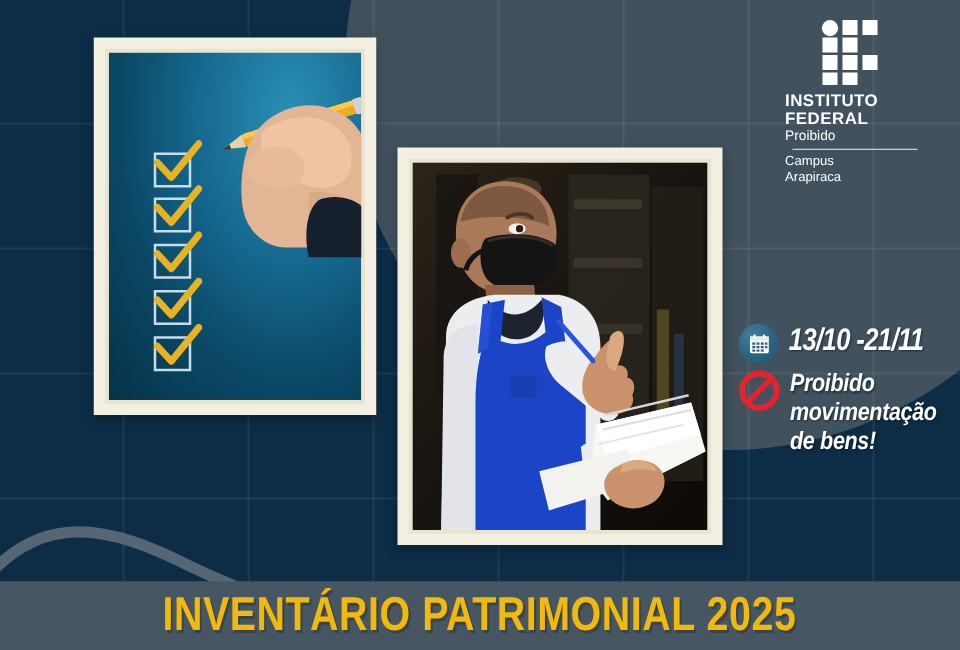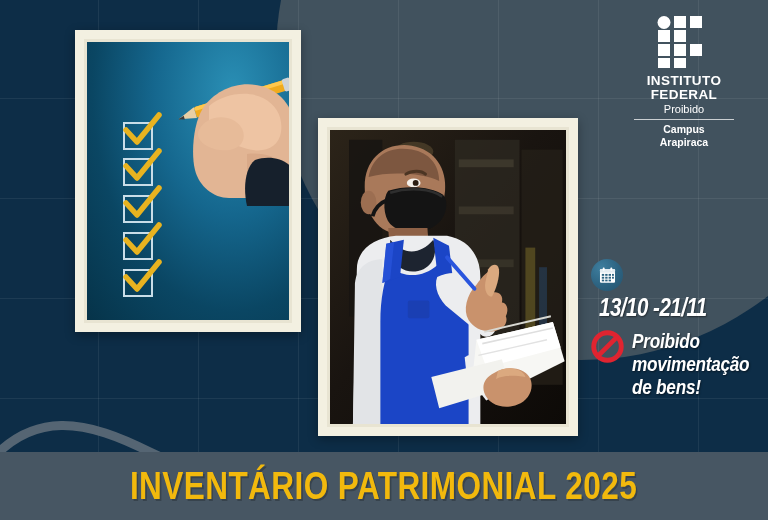--- a/index.html
+++ b/index.html
@@ -74,33 +74,33 @@
   .photo-frame{left:318px;top:118px;width:260px;height:318px;}
   .photo-art{
     width:100%;height:100%;
     background:linear-gradient(150deg,#2a2218 0%,#1a1510 42%,#211b14 72%,#120e0a 100%);
     position:relative;overflow:hidden;
   }
 
   
   .logo{
     position:absolute;right:28px;top:16px;
-    width:112px;text-align:center;color:#ffffff;
+    width:112px;text-align:left;color:#ffffff;
   }
   .logo-mark{width:54px;height:52px;margin:0 auto 6px;position:relative;}
   .logo-t1{
     font-size:13.5px;font-weight:bold;letter-spacing:.4px;line-height:1.02;
   }
   .logo-t2{font-size:11px;font-weight:normal;line-height:1.25;margin-top:1px;}
   .logo-rule{height:1px;background:rgba(255,255,255,.72);margin:3px 6px 3px;}
-  .logo-t3{font-size:10.5px;line-height:1.22;font-weight:bold;}
+  .logo-t3{font-size:10.5px;line-height:1.22;}
 
   
   .info{position:absolute;left:591px;top:256px;width:177px;}
-  .info-row{display:flex;align-items:flex-start;flex-direction:column;}
+  .info-row{display:flex;align-items:flex-start;}
   .cal-badge{
     width:32px;height:32px;border-radius:50%;
     background:radial-gradient(circle at 32% 28%, #3e7e9e 0%, #2d6381 55%, #24536e 100%);
     display:flex;align-items:center;justify-content:center;
     flex:0 0 auto;margin-top:3px;
   }
   .date-txt{
     margin-left:8px;
     color:#ffffff;
     font-size:25px;
@@ -116,21 +116,21 @@
   .warn-txt{
     margin-left:8px;color:#ffffff;
     font-size:20px;font-weight:bold;font-style:italic;
     line-height:1.16;letter-spacing:-0.3px;
     transform:scaleX(.86);transform-origin:left top;
     text-shadow:1px 1px 2px rgba(0,0,0,.5);
   }
 
   
   .footer{
-    position:absolute;left:0;right:0;bottom:0;height:68px;
+    position:absolute;left:0;right:0;bottom:0;height:55px;
     background:#475663;
     display:flex;align-items:center;justify-content:center;
   }
   .footer-title{
     color:#f2b90d;
     font-size:38px;font-weight:bold;
     letter-spacing:.5px;
     transform:scaleX(.83);
     white-space:nowrap;
     text-shadow:2px 2px 0 rgba(0,0,0,.22);

